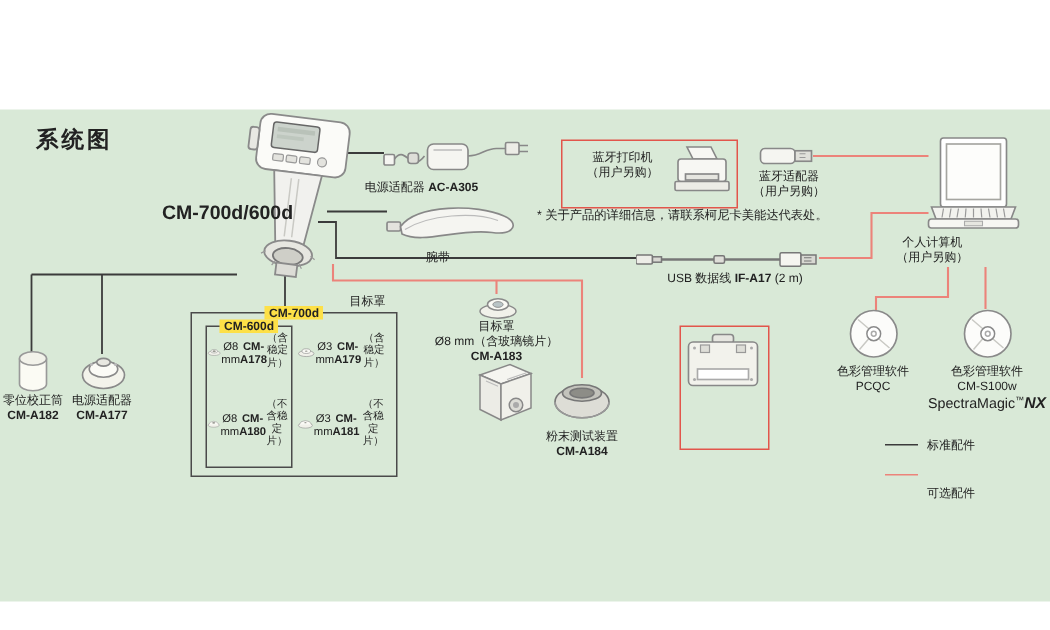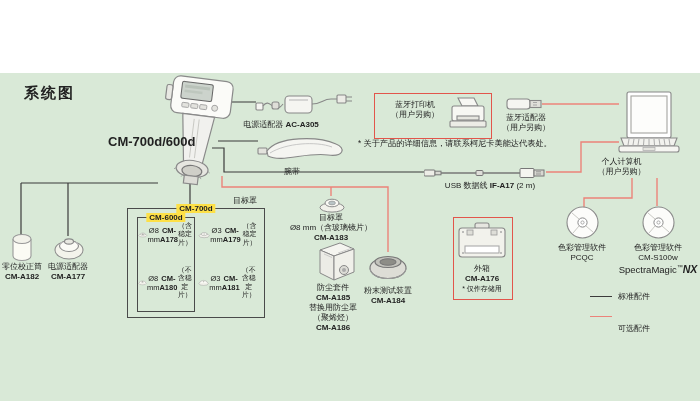--- a/index.html
+++ b/index.html
@@ -244,27 +244,20 @@
   <svg class="abs" style="left:312px;top:240px" width="48" height="42" viewBox="0 0 48 42">
     <g stroke="#888" stroke-width="1" fill="#f5f5f0">
       <path d="M8,10 L28,3 L42,9 L22,16 Z"></path>
       <path d="M8,10 L22,16 L22,40 L8,33 Z" fill="#ececE6"></path>
       <path d="M22,16 L42,9 L42,32 L22,40 Z" fill="#f0f0ea"></path>
       <circle cx="32" cy="30" r="4.5" fill="#dcdcd6"></circle>
       <circle cx="32" cy="30" r="2" fill="#aaa" stroke="none"></circle>
       <path d="M12,14 l8,3.5 M26,13 l13,-4.5" stroke="#bbb" stroke-width="0.7" fill="none"></path>
     </g>
   </svg>
-  <div class="lbl" style="left:290px;top:283px;width:86px">
-    <span>防尘套件</span><br>
-    <span class="b">CM-A185</span><br>
-    <span>替换用防尘罩</span><br>
-    <span>（聚烯烃）</span><br>
-    <span class="b">CM-A186</span>
-  </div>
 
   <svg class="abs" style="left:366px;top:251px" width="44" height="32" viewBox="0 0 44 32">
     <g stroke="#777" stroke-width="1.1">
       <ellipse cx="22" cy="17" rx="18" ry="10.5" fill="#dddDD6"></ellipse>
       <ellipse cx="22" cy="11" rx="13" ry="5.5" fill="#c3c3bc"></ellipse>
       <ellipse cx="22" cy="11" rx="8" ry="3.2" fill="#8d8d87"></ellipse>
       <path d="M4,17 A18,10.5 0 0 0 40,17" fill="none" stroke="#999"></path>
     </g>
   </svg>
   <div class="lbl" style="left:352px;top:286px;width:72px">
@@ -279,25 +272,20 @@
       <rect x="2" y="6" width="46" height="29" rx="3"></rect>
       <rect x="8" y="24" width="34" height="7" fill="#ffffff" stroke="#aaa"></rect>
       <circle cx="6" cy="10" r="1" fill="#aaa" stroke="none"></circle>
       <circle cx="44" cy="10" r="1" fill="#aaa" stroke="none"></circle>
       <circle cx="6" cy="31" r="1" fill="#aaa" stroke="none"></circle>
       <circle cx="44" cy="31" r="1" fill="#aaa" stroke="none"></circle>
       <rect x="10" y="8" width="6" height="5" fill="#dedeD8" stroke="#999" stroke-width="0.8"></rect>
       <rect x="34" y="8" width="6" height="5" fill="#dedeD8" stroke="#999" stroke-width="0.8"></rect>
     </g>
   </svg>
-  <div class="lbl" style="left:453px;top:264px;width:58px">
-    <span>外箱</span><br>
-    <span class="b">CM-A176</span><br>
-    <span style="font-size:7px">* 仅作存储用</span>
-  </div>
 
   <svg class="abs" style="left:565px;top:205px" width="35" height="35" viewBox="0 0 35 35">
     <circle cx="17.5" cy="17.5" r="15.5" fill="#fcfcfa" stroke="#8a8a8a" stroke-width="1.1"></circle>
     <path d="M7,8 L14,14 M28,27 L21,21 M8,28 L14,21" stroke="#c9c9c4" stroke-width="1"></path>
     <circle cx="17.5" cy="17.5" r="4.6" fill="#ffffff" stroke="#8a8a8a"></circle>
     <circle cx="17.5" cy="17.5" r="1.6" fill="none" stroke="#aaa"></circle>
   </svg>
   <svg class="abs" style="left:641px;top:205px" width="35" height="35" viewBox="0 0 35 35">
     <circle cx="17.5" cy="17.5" r="15.5" fill="#fcfcfa" stroke="#8a8a8a" stroke-width="1.1"></circle>
     <path d="M7,8 L14,14 M28,27 L21,21 M8,28 L14,21" stroke="#c9c9c4" stroke-width="1"></path>

